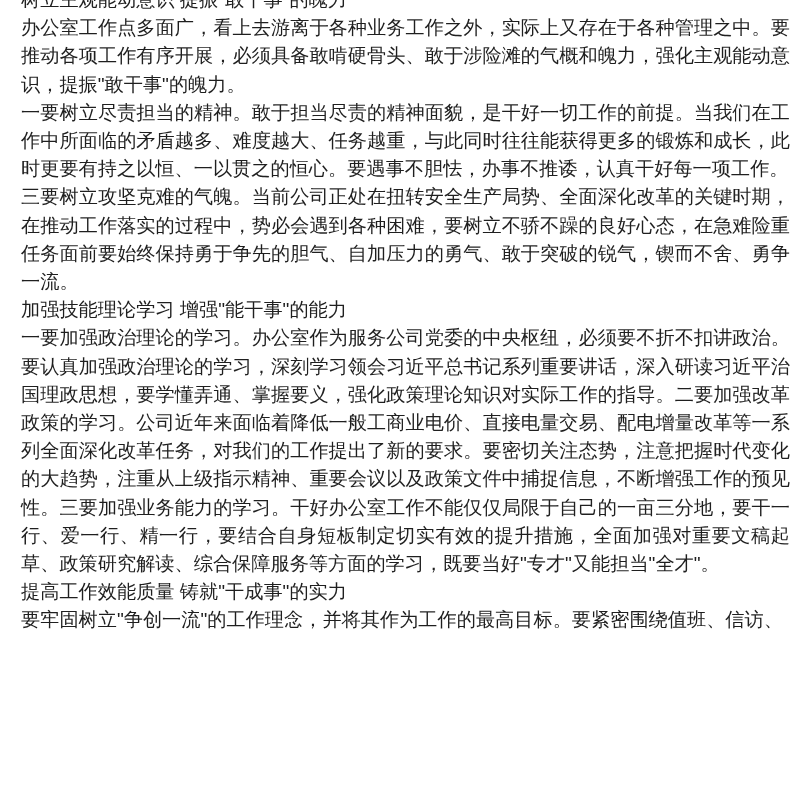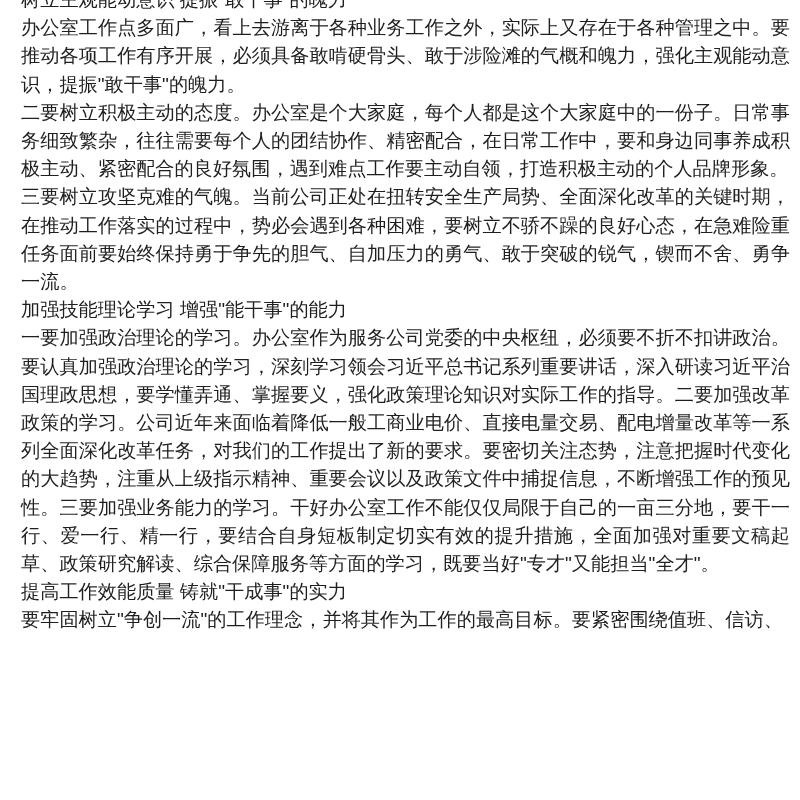--- a/index.html
+++ b/index.html
@@ -40,20 +40,20 @@
     line-height: 28.2px;
   }
 </style>
 </head>
 <body>
 
 <div class="page">
   <div class="doc">
     <h2>树立主观能动意识 提振"敢干事"的魄力</h2>
     <p>办公室工作点多面广，看上去游离于各种业务工作之外，实际上又存在于各种管理之中。要推动各项工作有序开展，必须具备敢啃硬骨头、敢于涉险滩的气概和魄力，强化主观能动意识，提振"敢干事"的魄力。</p>
-    <p>二要树立积极主动的态度。办公室是个大家庭，每个人都是这个大家庭中的一份子。日常事务细致繁杂，往往需要每个人的团结协作、精密配合，在日常工作中，要和身边同事养成积极主动、紧密配合的良好氛围，遇到难点工作要主动自领，打造积极主动的个人品牌形象。</p>
+    <p>一要树立尽责担当的精神。敢于担当尽责的精神面貌，是干好一切工作的前提。当我们在工作中所面临的矛盾越多、难度越大、任务越重，与此同时往往能获得更多的锻炼和成长，此时更要有持之以恒、一以贯之的恒心。要遇事不胆怯，办事不推诿，认真干好每一项工作。</p>
     <p>三要树立攻坚克难的气魄。当前公司正处在扭转安全生产局势、全面深化改革的关键时期，在推动工作落实的过程中，势必会遇到各种困难，要树立不骄不躁的良好心态，在急难险重任务面前要始终保持勇于争先的胆气、自加压力的勇气、敢于突破的锐气，锲而不舍、勇争一流。</p>
     <h2>加强技能理论学习 增强"能干事"的能力</h2>
     <p>一要加强政治理论的学习。办公室作为服务公司党委的中央枢纽，必须要不折不扣讲政治。要认真加强政治理论的学习，深刻学习领会习近平总书记系列重要讲话，深入研读习近平治国理政思想，要学懂弄通、掌握要义，强化政策理论知识对实际工作的指导。二要加强改革政策的学习。公司近年来面临着降低一般工商业电价、直接电量交易、配电增量改革等一系列全面深化改革任务，对我们的工作提出了新的要求。要密切关注态势，注意把握时代变化的大趋势，注重从上级指示精神、重要会议以及政策文件中捕捉信息，不断增强工作的预见性。三要加强业务能力的学习。干好办公室工作不能仅仅局限于自己的一亩三分地，要干一行、爱一行、精一行，要结合自身短板制定切实有效的提升措施，全面加强对重要文稿起草、政策研究解读、综合保障服务等方面的学习，既要当好"专才"又能担当"全才"。</p>
     <h2>提高工作效能质量 铸就"干成事"的实力</h2>
     <p>要牢固树立"争创一流"的工作理念，并将其作为工作的最高目标。要紧密围绕值班、信访、</p>
   </div>
 </div>
 
 </body></html>

